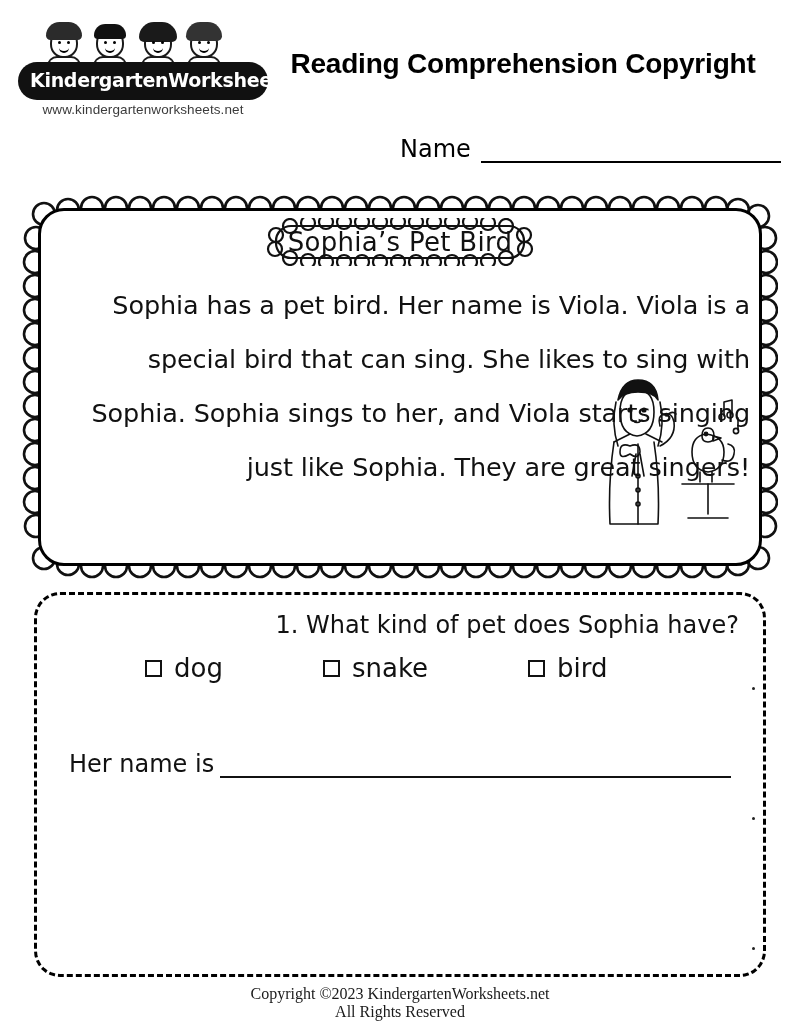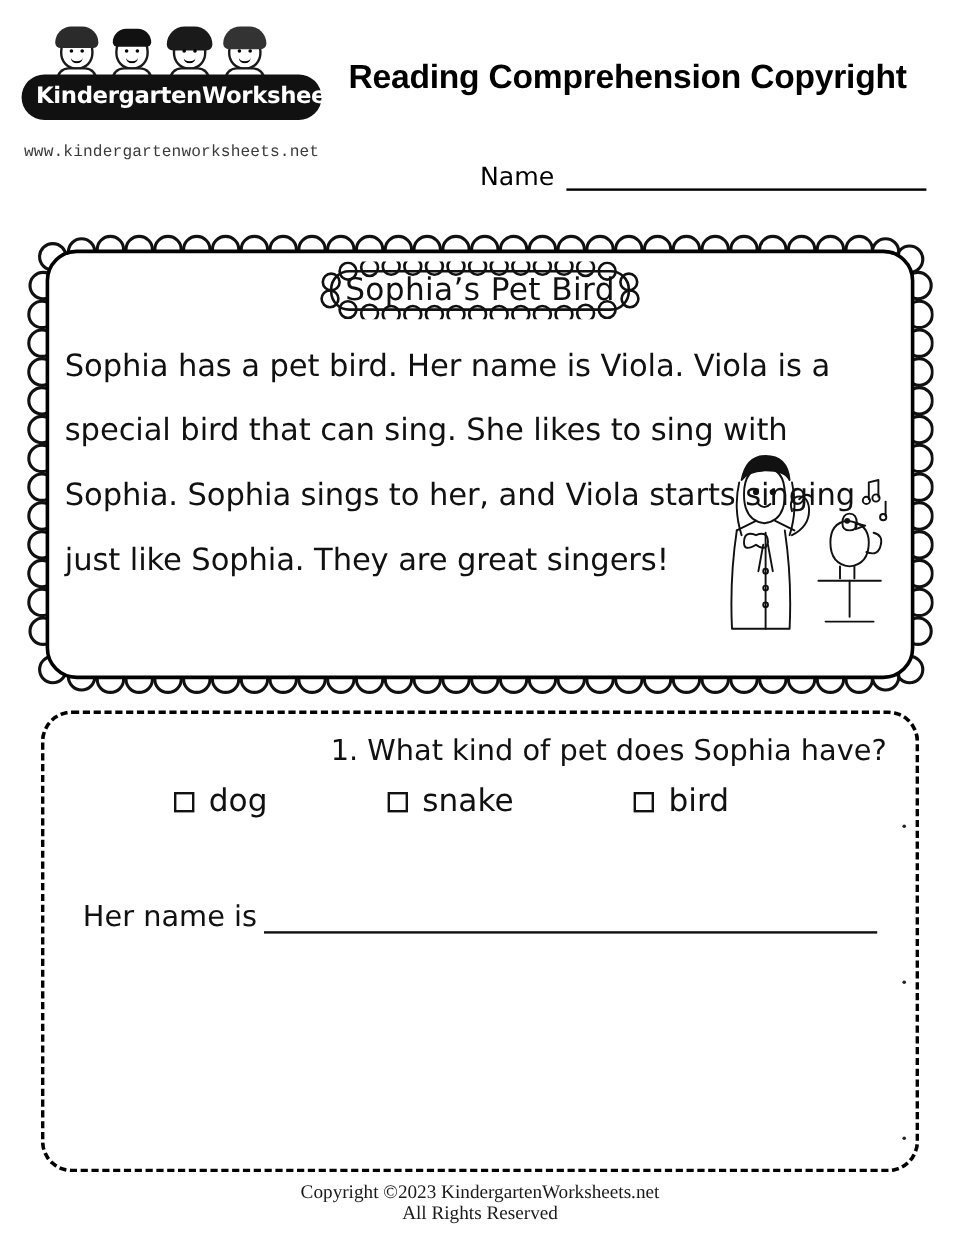--- a/index.html
+++ b/index.html
@@ -105,25 +105,25 @@
     text-align: center;
     font-family: "DejaVu Sans", sans-serif;
     font-weight: bold;
     font-size: 19px;
     letter-spacing: -0.3px;
     white-space: nowrap;
     box-shadow: 0 0 0 0 #000;
   }
   .logo-bar .net { font-size: 19px; }
   .logo-url {
-    margin-top: 20px;
+    margin-top: 2px;
     text-align: center;
     font-size: 13.5px;
     color: #3b3b3b;
-    font-family: Liberation Mono, monospace;
+    font-family: Liberation Sans, sans-serif;
     letter-spacing: 0.1px;
   }
 
   .worksheet-title {
     position: absolute;
     left: 268px;
     top: 48px;
     width: 510px;
     text-align: center;
     font-size: 28px;
@@ -134,36 +134,37 @@
 
   .name-row {
     position: absolute;
     left: 400px;
     top: 135px;
     display: flex;
     align-items: flex-end;
     gap: 10px;
   }
   .name-label {
-    font-size: 21px;
+    font-size: 24px;
     font-family: "DejaVu Sans", sans-serif;
   }
   .name-line {
     width: 300px;
     border-bottom: 2px solid #000;
     height: 22px;
   }
 
   
   .story-wrap {
     position: absolute;
     left: 22px;
     top: 192px;
     width: 756px;
     height: 390px;
+    text-align: right;
   }
   .scallop {
     position: absolute;
     inset: 0;
   }
   .story-inner {
     position: absolute;
     left: 16px;
     top: 16px;
     right: 16px;

